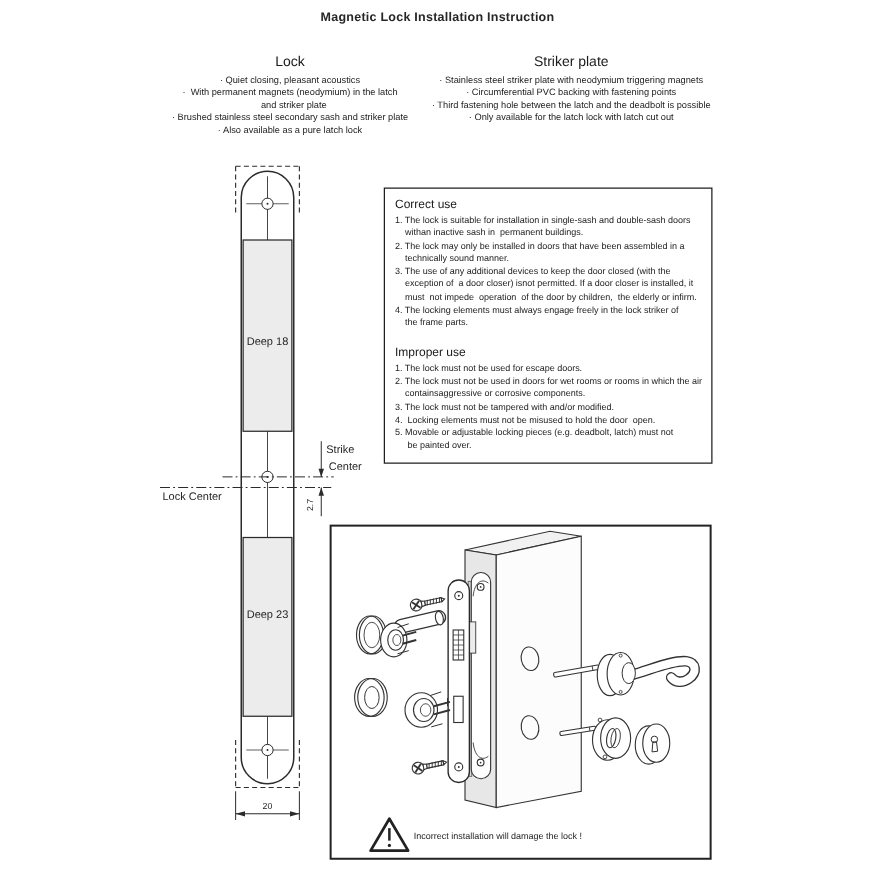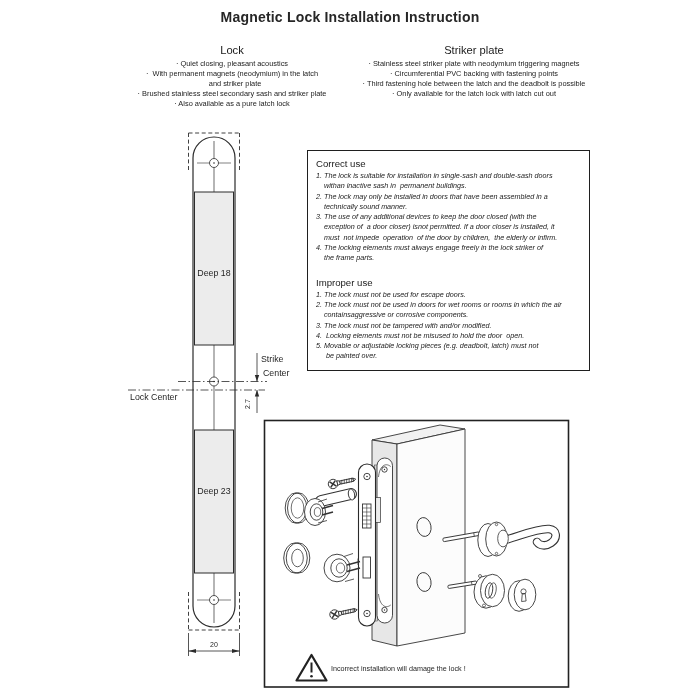--- a/index.html
+++ b/index.html
@@ -1,28 +1,28 @@
 <!DOCTYPE html>
 <html><head>
 <meta charset="utf-8">
 <style>
   html,body{margin:0;padding:0;background:#fff;}
   .page{position:relative;width:700px;height:700px;background:#fff;overflow:hidden;
         font-family:"Liberation Sans",sans-serif;color:#1e1e1e;}
   .page-title{position:absolute;top:9px;left:0;width:100%;text-align:center;
-        font-size:14px;font-weight:600;letter-spacing:.2px;color:#262626;}
+        font-size:10px;font-weight:600;letter-spacing:.2px;color:#262626;}
   .col{position:absolute;text-align:center;}
   .col-lock{left:121px;top:44px;width:222px;}
-  .col-striker{left:346px;top:44px;width:256px;}
+  .col-striker{left:329px;top:44px;width:256px;}
   .col-heading{font-size:11.2px;font-weight:400;color:#1a1a1a;margin:0 0 3px 0;}
   .bullet-item{font-size:7.4px;line-height:10px;white-space:pre-wrap;color:#222;}
-  .usage-box{position:absolute;left:307px;top:150px;width:283px;height:221px;
+  .usage-box{position:absolute;left:307px;top:150px;width:263px;height:221px;
         border:1.5px solid #1f1f1f;box-sizing:border-box;padding:5px 2px 0 8px;background:#fff;}
   .usage-heading{font-size:9.6px;font-weight:400;color:#1a1a1a;margin:2px 0 2px 0;}
-  .usage-item{font-size:7.2px;line-height:10.3px;white-space:pre-wrap;color:#222;font-style:italic;}
+  .usage-item{font-size:7.2px;line-height:10.3px;white-space:pre-wrap;color:#222;}
   .improper-heading{margin-top:13px;}
   .draw-svg{position:absolute;left:0;top:0;}
   .svg-label{font-family:"Liberation Sans",sans-serif;fill:#1f1f1f;}
 </style>
 </head>
 <body>
 
 <div class="page">
 
   <div class="page-title">Magnetic Lock Installation Instruction</div>

